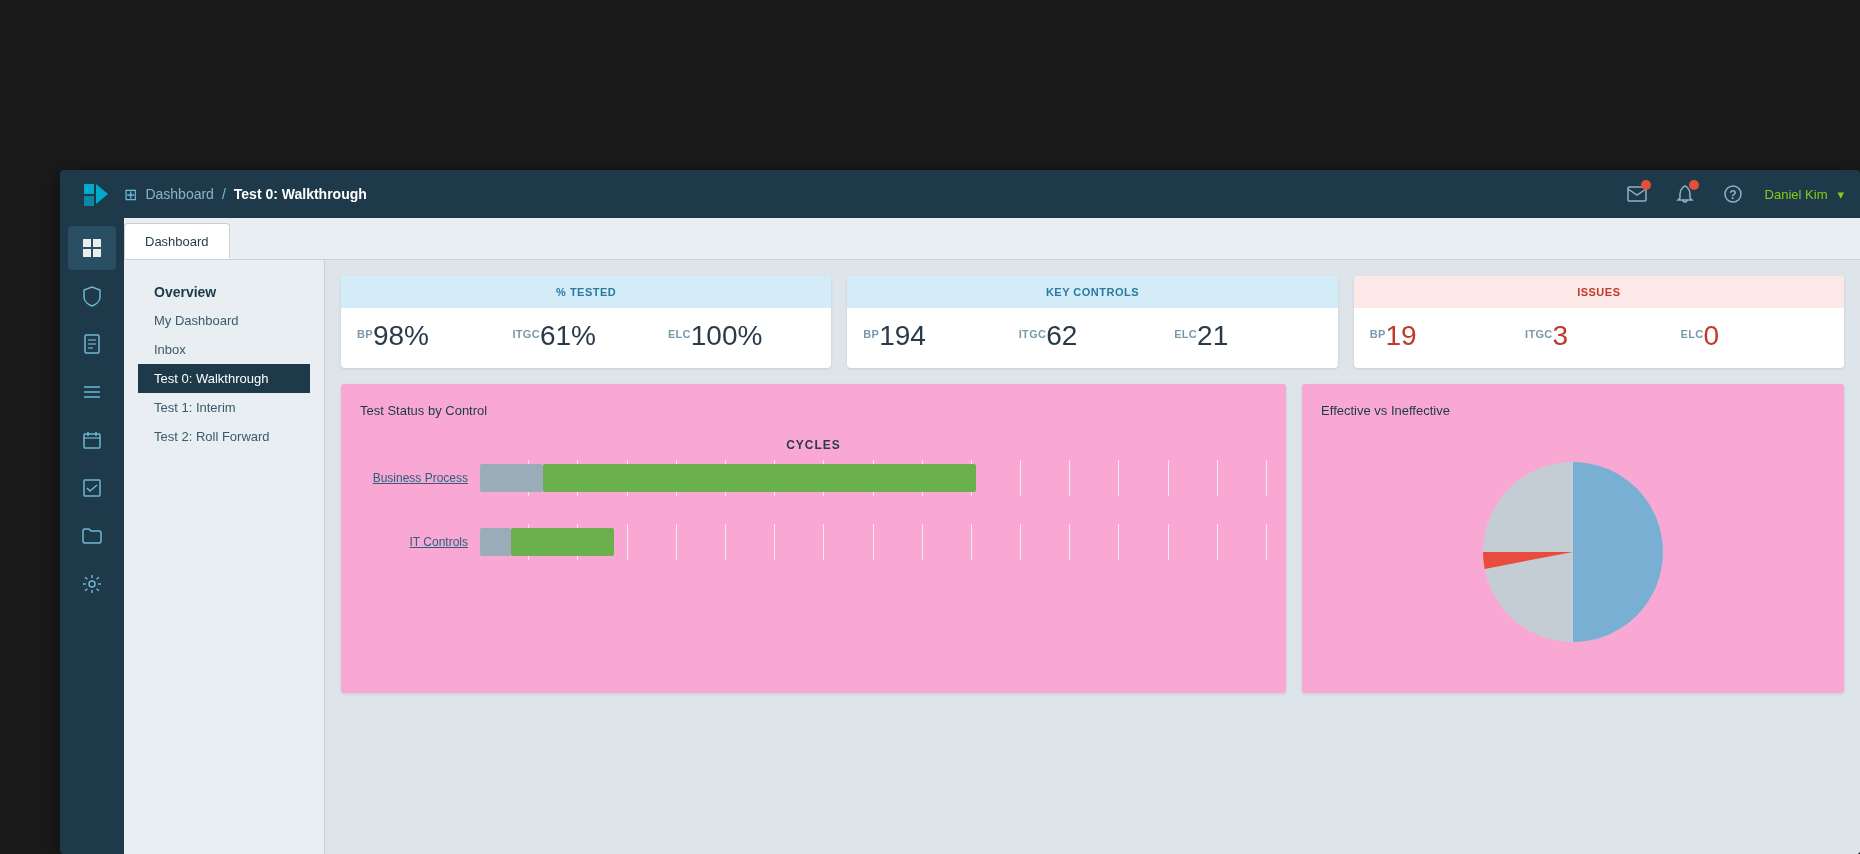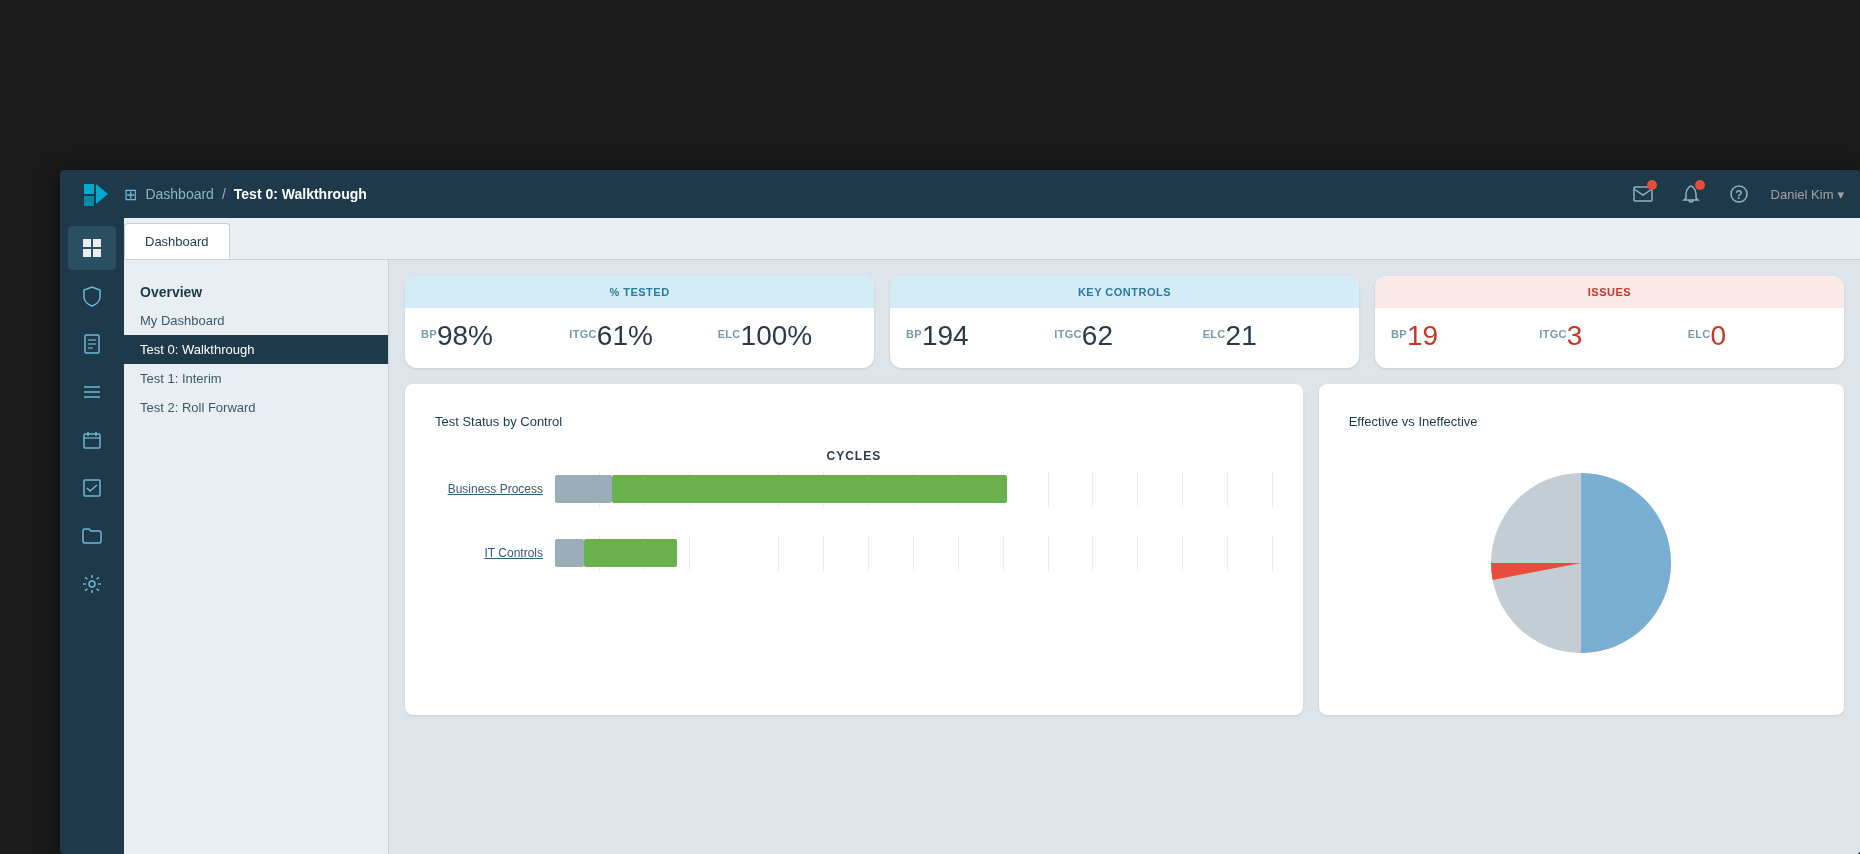--- a/index.html
+++ b/index.html
@@ -92,24 +92,24 @@
       position: absolute;
       top: 2px;
       right: 2px;
       width: 10px;
       height: 10px;
       border-radius: 50%;
       background: #e74c3c;
     }
 
     .header-user {
-      color: #a3a3a3;
+      color: #84cc16;
       font-size: 13px;
       display: flex;
-      gap: 4px;
+      gap: 10px;
       cursor: pointer;
     }
 
     
     .content-area {
       display: flex;
       flex: 1;
       overflow: hidden;
     }
 
@@ -175,24 +175,24 @@
     
     .main-body {
       display: flex;
       flex: 1;
       overflow: hidden;
       background: #dde5ea;
     }
 
     
     .left-nav {
-      width: 265px;
+      width: 201px;
       background: #e8eef2;
       flex-shrink: 0;
-      padding: 16px 0;
+      padding: 16px 14px;
       overflow-y: auto;
       border-right: 1px solid #c5d0d8;
     }
 
     .nav-section-title {
       font-size: 14px;
       font-weight: 700;
       color: #1a3a4a;
       padding: 8px 16px 6px;
     }
@@ -223,21 +223,21 @@
 
     
     .stats-row {
       display: flex;
       gap: 16px;
     }
 
     .stat-card {
       flex: 1;
       background: #ffffff;
-      border-radius: 12px;
+      border-radius: 4px;
       overflow: hidden;
       box-shadow: 0 1px 3px rgba(0,0,0,0.1);
     }
 
     .stat-card-header {
       padding: 10px 16px;
       font-size: 11px;
       font-weight: 700;
       letter-spacing: 0.5px;
       text-align: center;
@@ -277,23 +277,23 @@
       color: #c0392b;
     }
 
     
     .charts-row {
       display: flex;
       gap: 16px;
     }
 
     .chart-card {
-      background: #ffffff;
-      border-radius: 8px;
-      padding: 30px;
+      background: #f9a8d4;
+      border-radius: 3px;
+      padding: 19px;
       box-shadow: 0 1px 3px rgba(0,0,0,0.1);
     }
 
     .chart-card.large {
       flex: 1.8;
     }
 
     .chart-card.small {
       flex: 1;
     }
@@ -502,20 +502,23 @@
         </div>
       </div>
 
       <div class="main-body">
 
         <div class="left-nav">
           <div class="nav-section-title">Overview</div>
           <div class="nav-item">
             <span>My Dashboard</span>
           </div>
+          <div class="nav-item">
+            <span>Inbox</span>
+          </div>
 
           <div class="nav-item active">
             <span>Test 0: Walkthrough</span>
           </div>
           <div class="nav-item">
             <span>Test 1: Interim</span>
           </div>
           <div class="nav-item">
             <span>Test 2: Roll Forward</span>
           </div>

